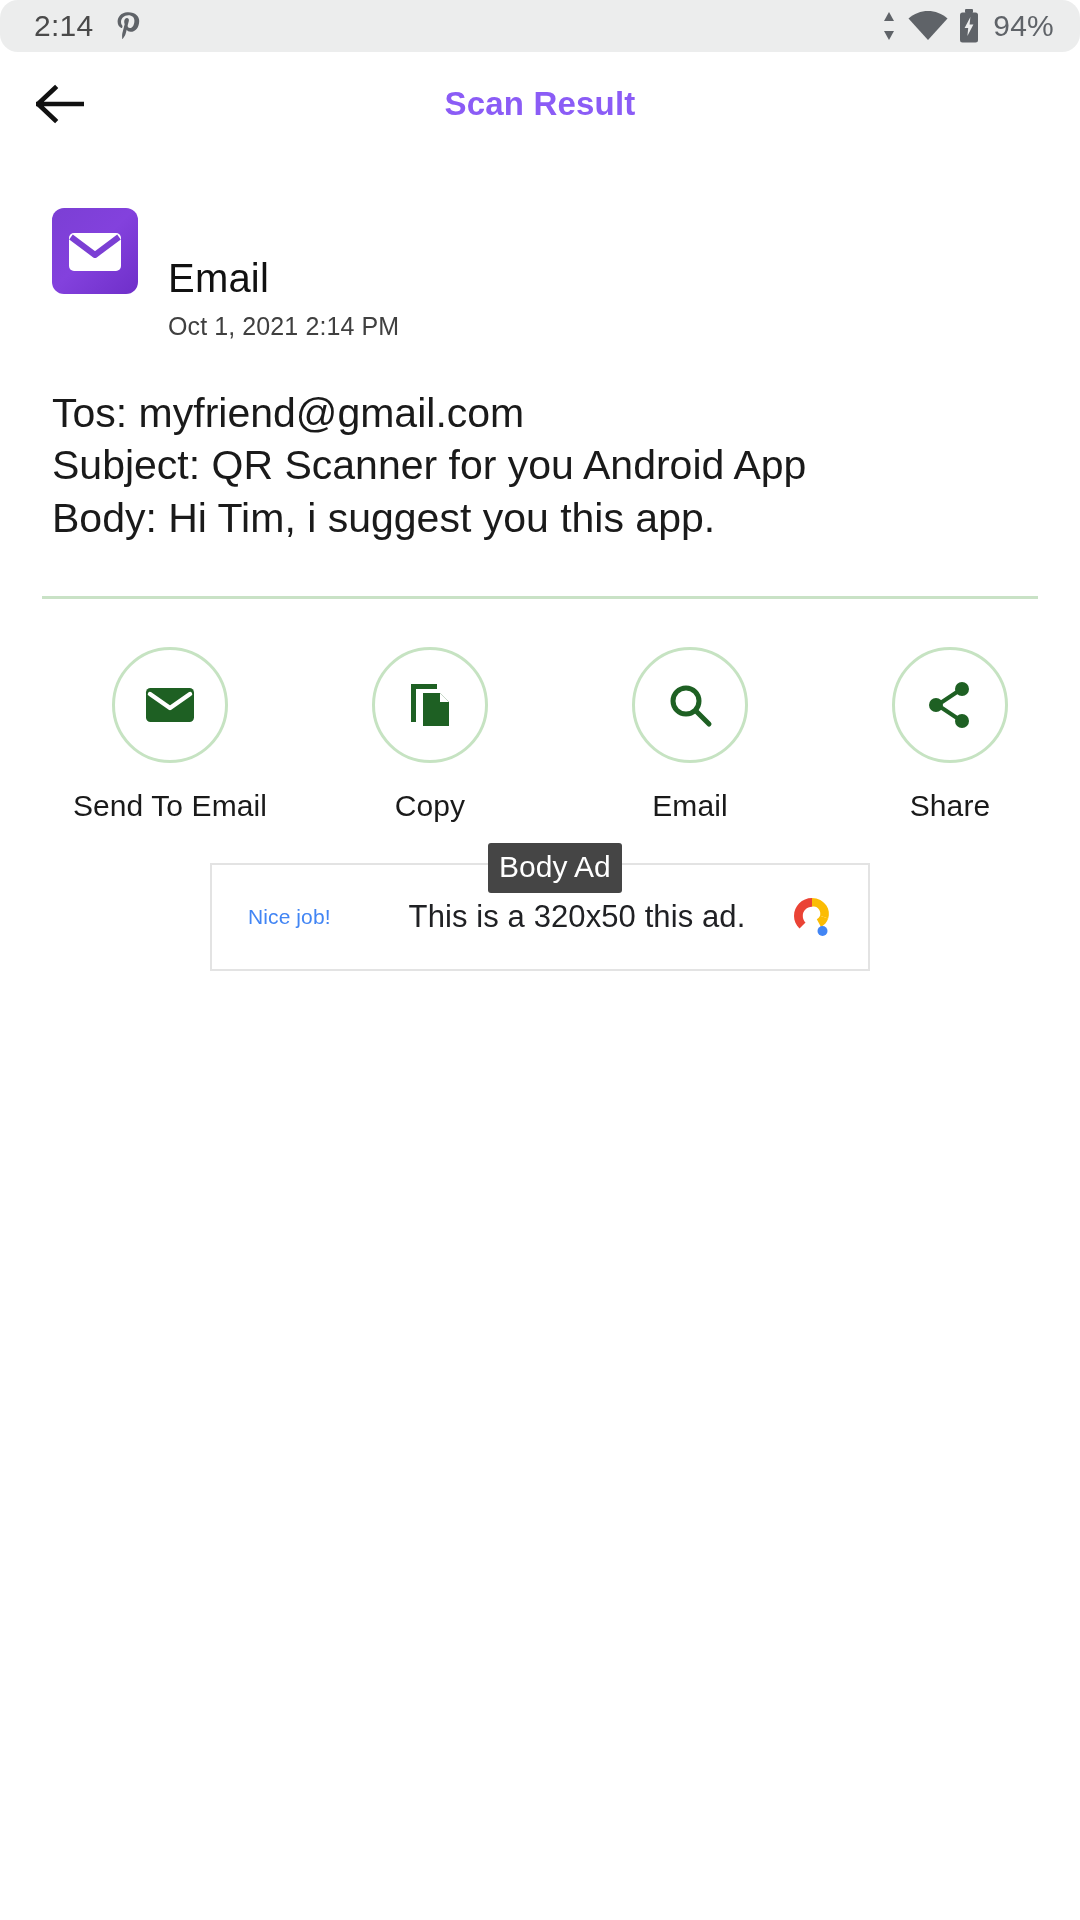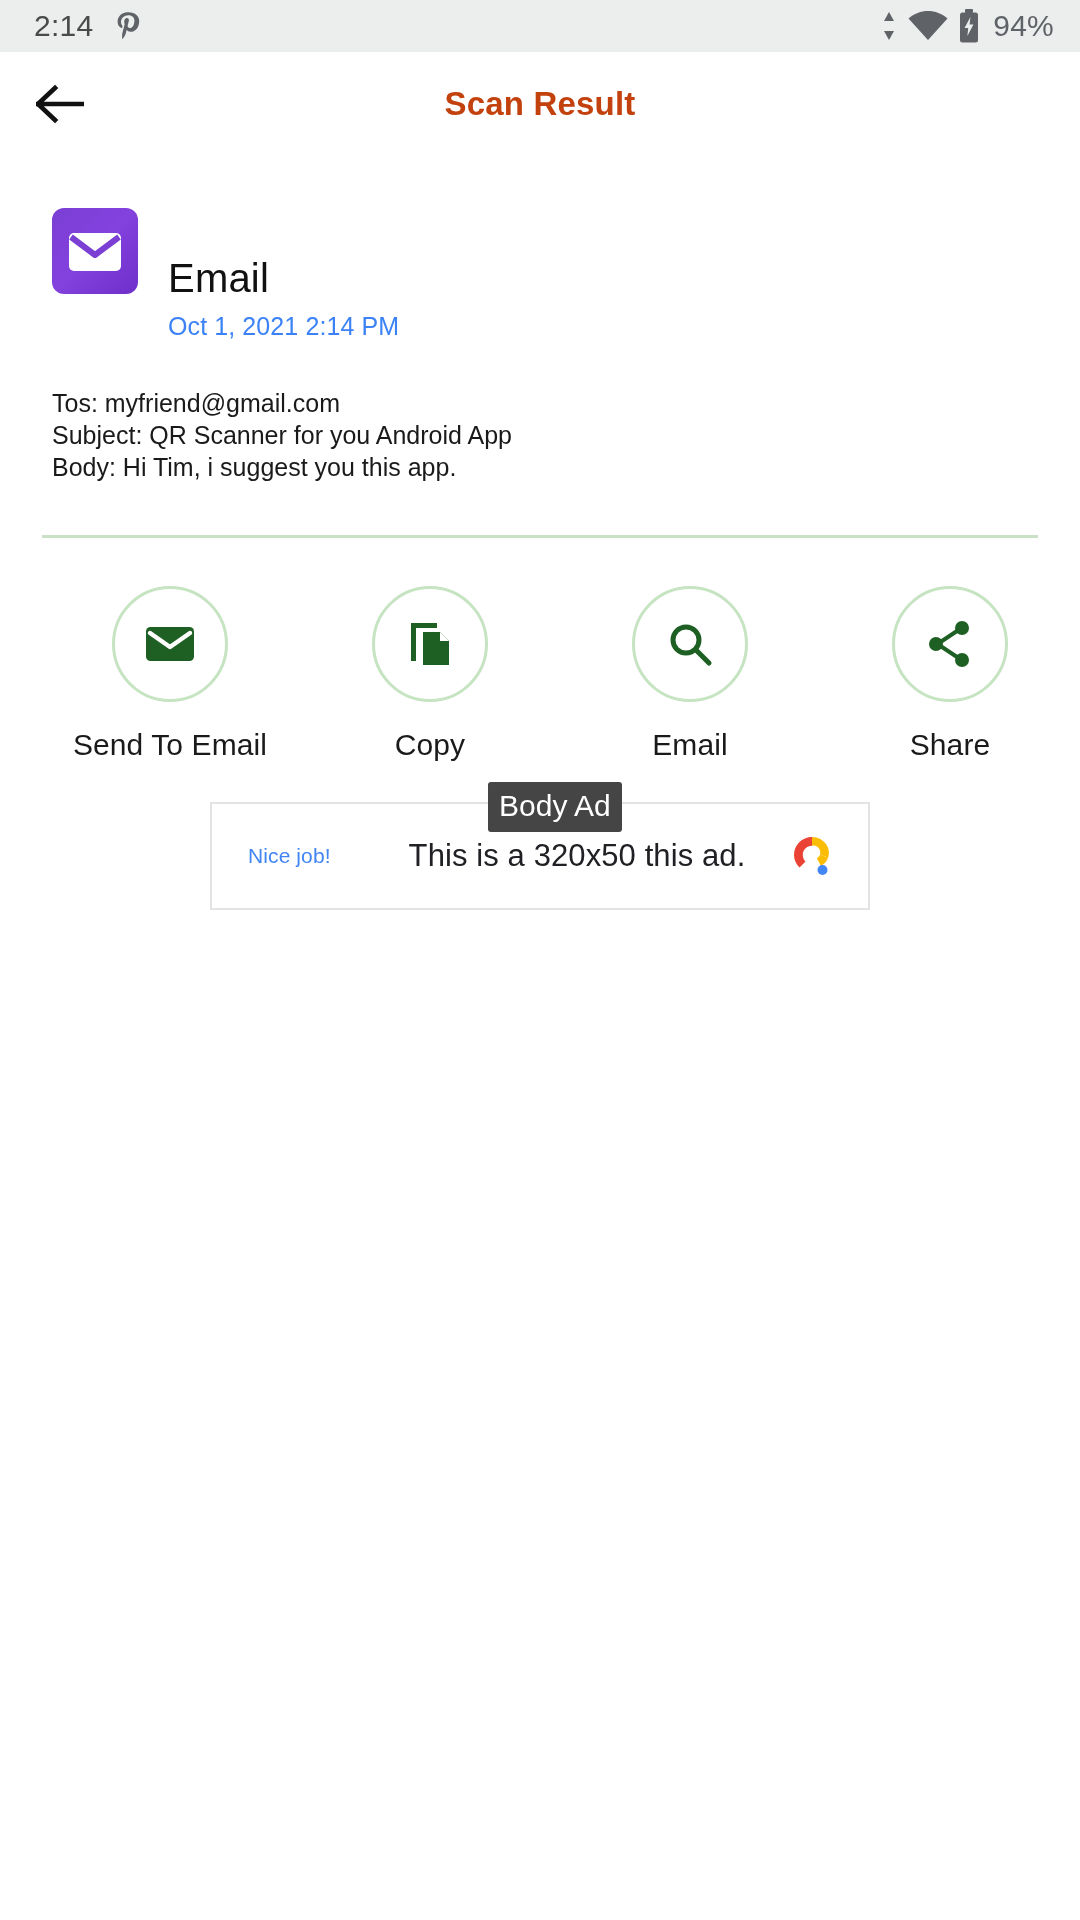--- a/index.html
+++ b/index.html
@@ -10,20 +10,21 @@
     overflow:hidden;
   }
 
   
   .statusbar{
     height:52px; width:100%;
     background:#eceded;
     display:flex; align-items:center;
     padding:0 26px 0 34px;
     color:#5f6368;
+    border-radius:18px;
   }
   .sb-time{ font-size:30px; color:#4a4a4a; letter-spacing:.3px; }
   .sb-left{ display:flex; align-items:center; gap:22px; }
   .sb-right{ margin-left:auto; display:flex; align-items:center; gap:9px; }
   .sb-battery-text{ font-size:30px; color:#5f6368; margin-left:4px; letter-spacing:.2px;}
   .ico{ display:inline-flex; align-items:center; justify-content:center; }
 
   
   .appbar{
     height:104px; width:100%;
@@ -33,44 +34,44 @@
   }
   .back-btn{
     width:96px; height:96px;
     margin-left:12px;
     display:flex; align-items:center; justify-content:center;
     cursor:pointer; border-radius:50%;
   }
   .appbar-title{
     position:absolute; left:0; right:0;
     text-align:center;
-    font-size:33px; font-weight:bold; color:#c2410c;
+    font-size:33px; font-weight:bold; color:#8b5cf6;
     letter-spacing:.2px;
     pointer-events:none;
   }
 
   
   .result-head{
     display:flex; align-items:flex-start;
     padding:52px 0 0 52px;
   }
   .type-icon{
     width:86px; height:86px; border-radius:12px;
     background:linear-gradient(135deg,#7b3fd4 0%, #8341dd 48%, #6f2fc9 100%);
     display:flex; align-items:center; justify-content:center;
     flex:0 0 auto;
   }
   .head-text{ margin-left:30px; padding-top:2px;margin-top:46px; }
   .head-title{ font-size:40px; color:#111; line-height:1.12; letter-spacing:.2px;}
-  .head-sub{ font-size:25px; color:#3b82f6; margin-top:11px; letter-spacing:.1px;}
+  .head-sub{ font-size:25px; color:#404040; margin-top:11px; letter-spacing:.1px;}
 
   
   .result-body{
     padding:46px 52px 0 52px;
-    font-size:25px; color:#1a1a1a;
+    font-size:41px; color:#1a1a1a;
     line-height:1.28;
     word-break:break-word;
   }
   .result-body div{ margin:0; }
 
   
   .divider{
     height:3px; background:#c9e2c6;
     margin:52px 42px 0 42px;
   }

